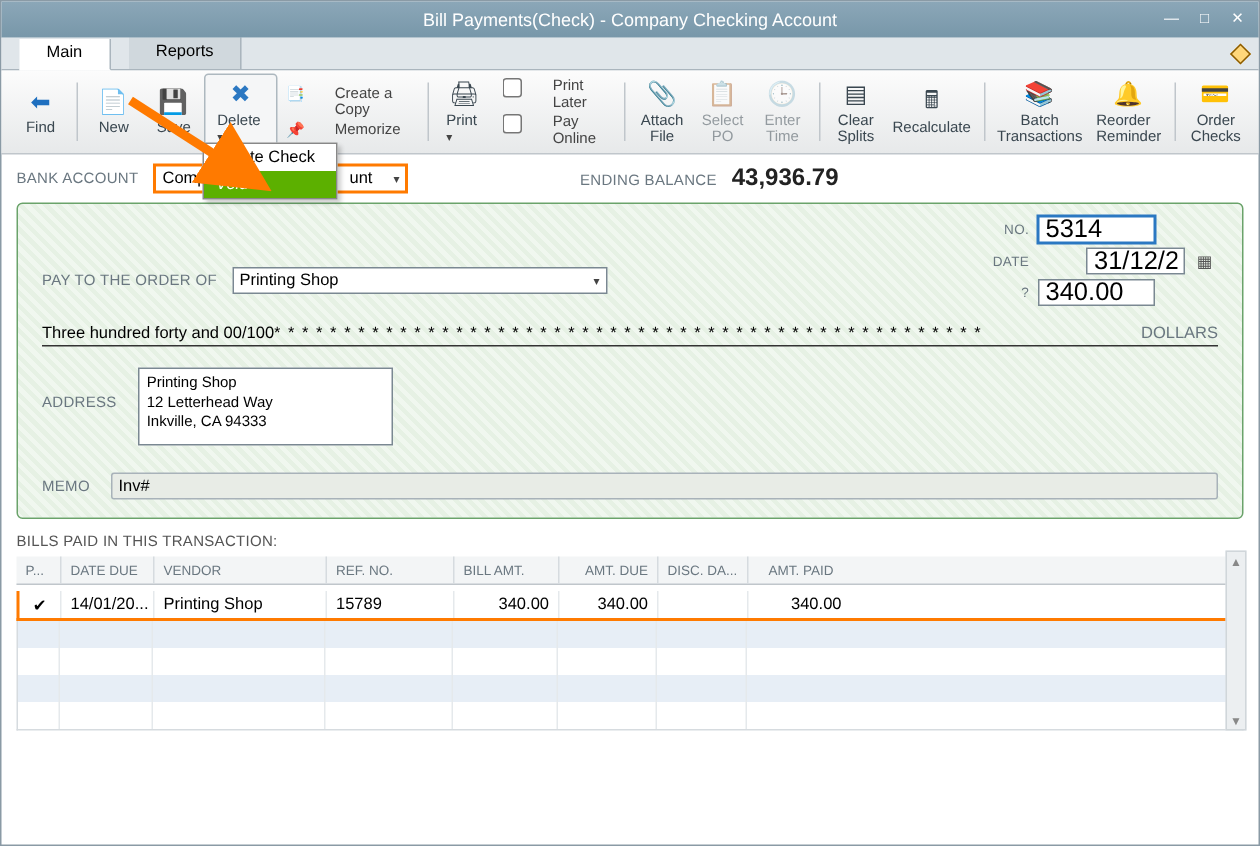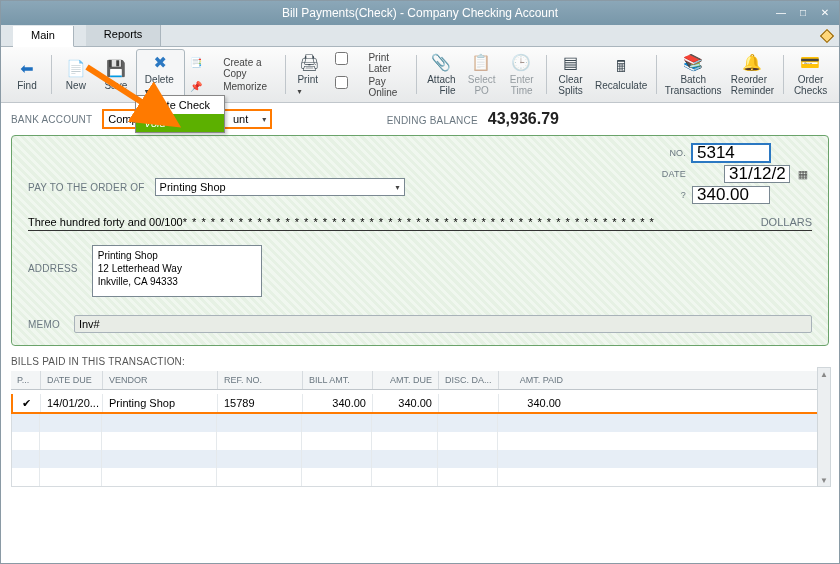--- a/index.html
+++ b/index.html
@@ -143,21 +143,21 @@
           <span>Print Later</span>
         </label>
       <label class="tchk">
           <input type="checkbox" style="">
           <span>Pay Online</span>
         </label>
     </div>
     <div class="tsep"></div>
     <div class="tbtn">
       <span class="ticon">📎</span>
-      <span class="tlabel" style="white-space:pre;text-align:right">Attach
+      <span class="tlabel" style="white-space:pre;text-align:center">Attach
 File</span>
     </div>
     <div class="tbtn" style="opacity:.5">
       <span class="ticon">📋</span>
       <span class="tlabel" style="white-space:pre;text-align:center">Select
 PO</span>
     </div>
     <div class="tbtn" style="opacity:.5">
       <span class="ticon">🕒</span>
       <span class="tlabel" style="white-space:pre;text-align:center">Enter
@@ -270,21 +270,21 @@
 
     <div style="position:relative">
       <div class="grid-hdr" style="margin-top:4px">
         <div class="gh" style="width:30px">P...</div>
         <div class="gh" style="width:62px">DATE DUE</div>
         <div class="gh" style="width:115px">VENDOR</div>
         <div class="gh" style="width:85px">REF. NO.</div>
         <div class="gh" style="width:70px;text-align:left">BILL AMT.</div>
         <div class="gh" style="width:66px;text-align:right">AMT. DUE</div>
         <div class="gh" style="width:60px">DISC. DA...</div>
-        <div class="gh" style="width:70px;text-align:right;border-right:none">AMT. PAID</div>
+        <div class="gh" style="width:70px;text-align:center;border-right:none">AMT. PAID</div>
       </div>
       <div class="grid-wrap" style="border-top:none">
         <div class="grid-body">
           <div class="grow">
             <div class="gc" style="width:28px;justify-content:center">✔</div>
             <div class="gc" style="width:62px">14/01/20...</div>
             <div class="gc" style="width:115px">Printing Shop</div>
             <div class="gc" style="width:85px">15789</div>
             <div class="gc num" style="width:70px">340.00</div>
             <div class="gc num" style="width:66px">340.00</div>

